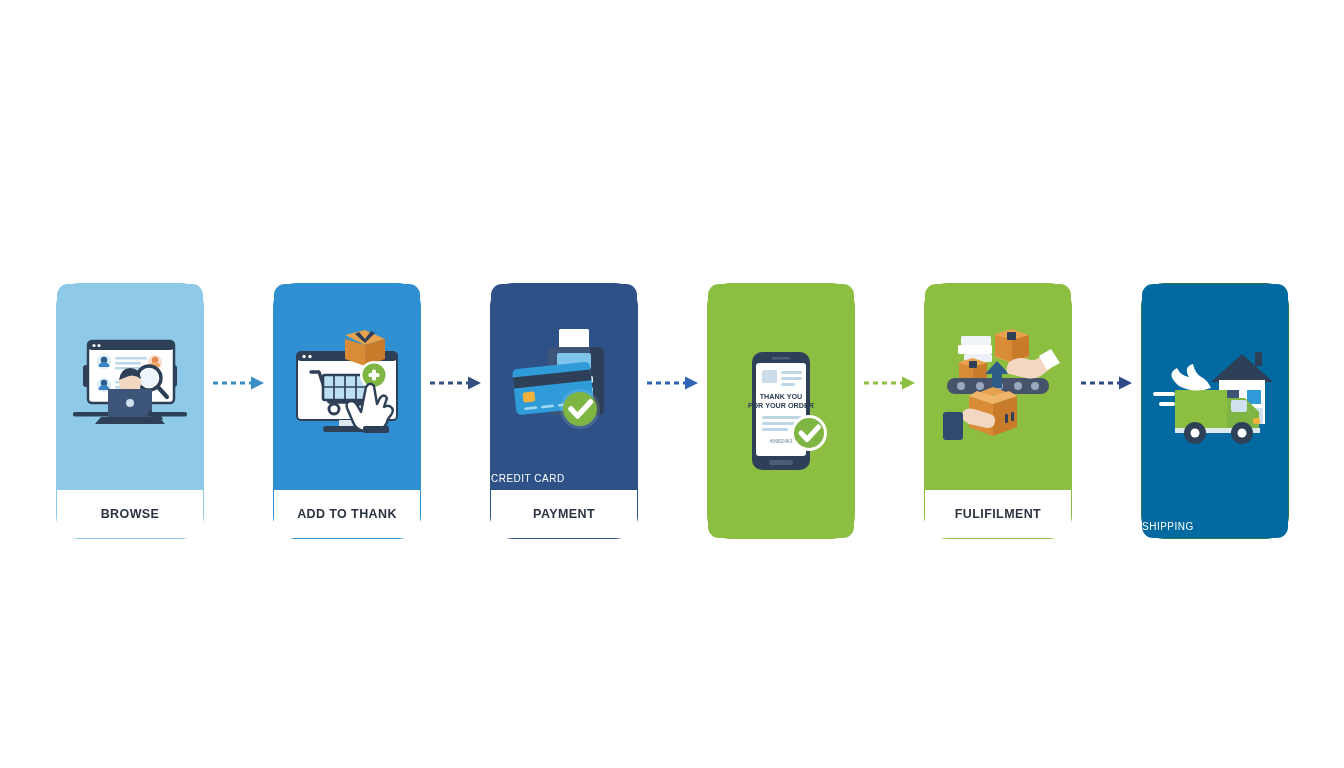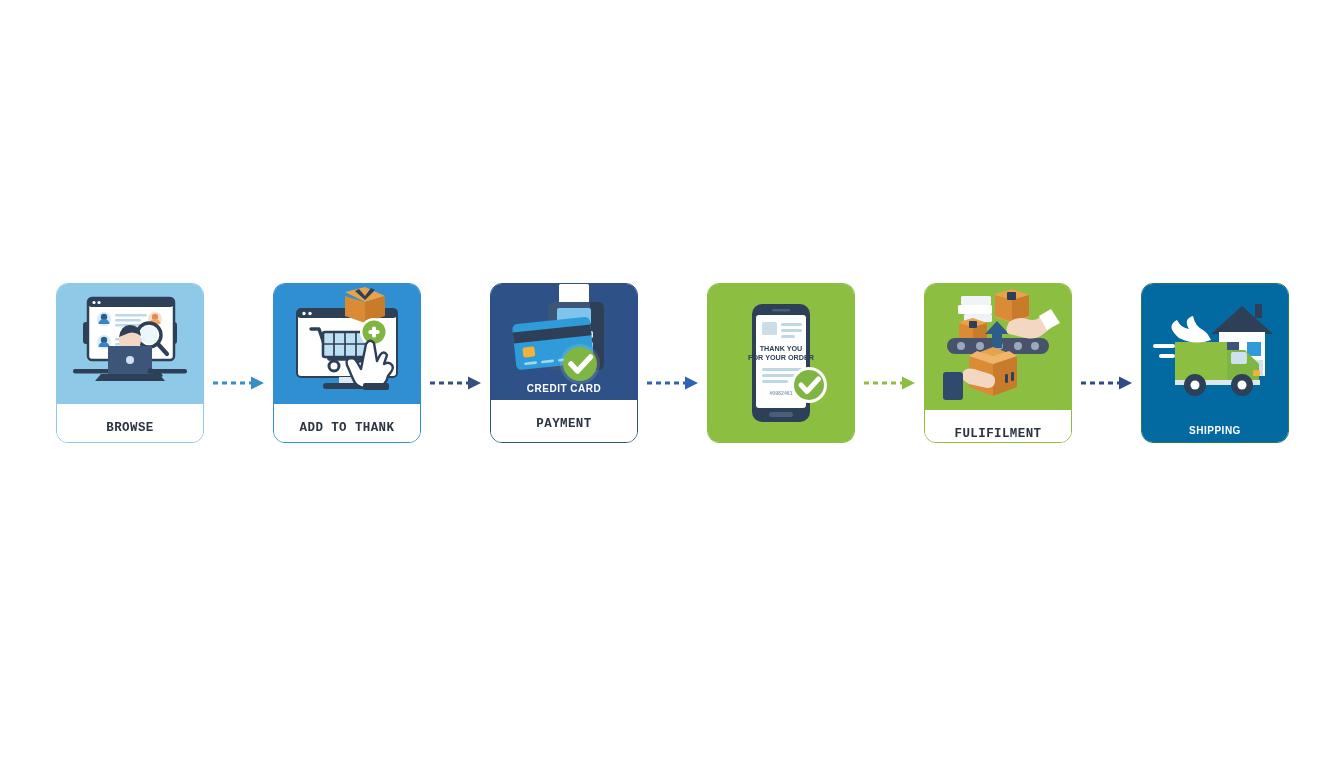--- a/index.html
+++ b/index.html
@@ -23,22 +23,22 @@
     top: 283px;
     width: 1232px;
     height: 200px;
     display: flex;
     flex-direction: row;
     align-items: flex-start;
   }
   .card {
     position: relative;
     width: 148px;
-    height: 160px;
-    border-radius: 12px;
+    height: 256px;
+    border-radius: 23px;
     box-sizing: border-box;
     border: 1.5px solid rgba(0,0,0,0.12);
     overflow: visible;
     flex: 0 0 148px;
     background: #ffffff;
   }
   .card-inner {
     position: absolute;
     inset: 0;
     border-radius: 11px;
@@ -61,31 +61,29 @@
     justify-content: center;
     font-size: 12.5px;
     font-weight: bold;
     letter-spacing: 0.4px;
     color: #2b3440;
     white-space: nowrap;
   }
   .card-label span {
     display: inline-block;
     transform: translateY(0px);
-    font-family: Liberation Mono, monospace;
   }
   .art-svg { display: block; }
   .caption {
     position: absolute;
     bottom: 6px;
     left: 0;
     right: 0;
-    text-align: center;
     font-size: 10px;
-    font-weight: bold;
+    font-weight: normal;
     letter-spacing: 0.5px;
     color: #ffffff;
     pointer-events: none;
   }
   .arrow {
     flex: 0 0 69px;
     height: 200px;
     display: flex;
     align-items: center;
     justify-content: center;

